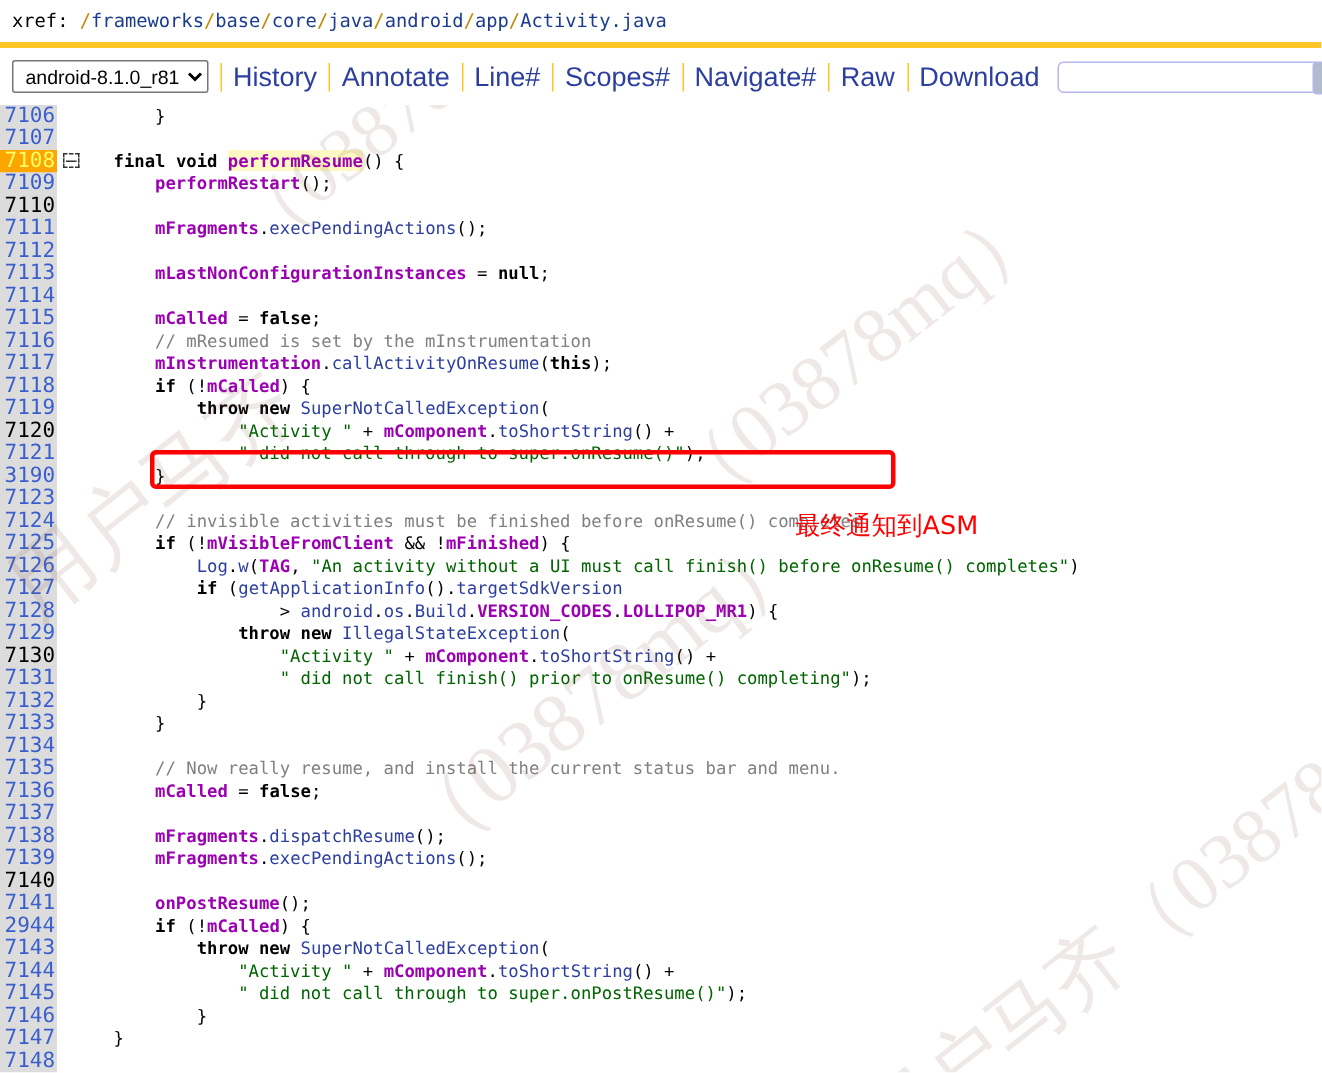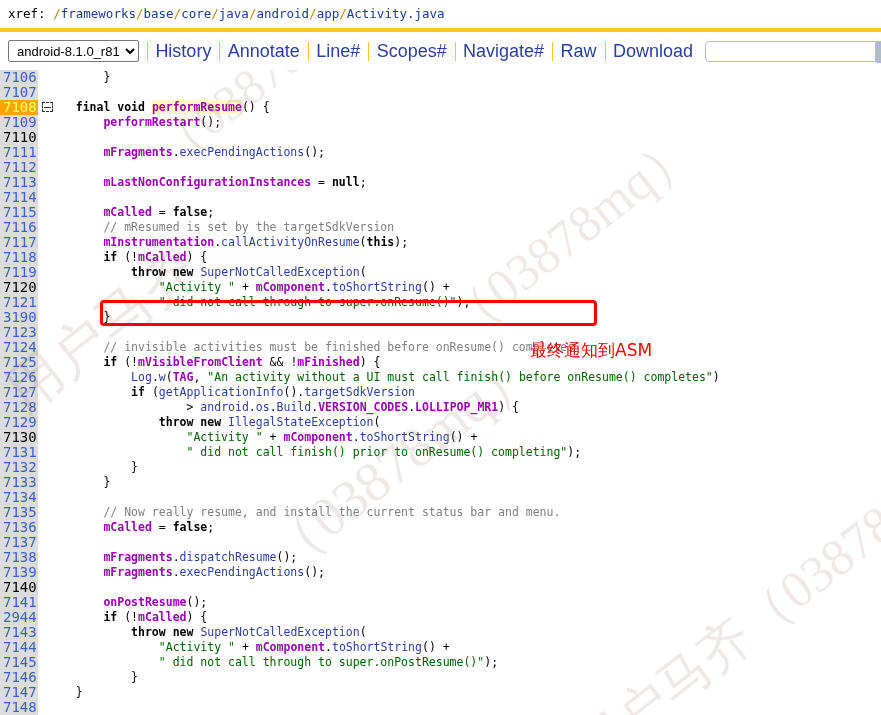--- a/index.html
+++ b/index.html
@@ -131,21 +131,21 @@
       <div class="row"><a class="ln">7106</a><span class="src">        <span class="p">}</span></span></div>
       <div class="row"><a class="ln">7107</a><span class="src"></span></div>
       <div class="row"><a class="ln cur">7108</a><span class="fold"></span><span class="src">    <span class="k">final</span> <span class="k">void</span> <span class="hl">performResume</span><span class="p">() {</span></span></div>
       <div class="row"><a class="ln">7109</a><span class="src">        <span class="d">performRestart</span><span class="p">();</span></span></div>
       <div class="row"><a class="ln dec">7110</a><span class="src"></span></div>
       <div class="row"><a class="ln">7111</a><span class="src">        <span class="d">mFragments</span><span class="p">.</span><span class="m">execPendingActions</span><span class="p">();</span></span></div>
       <div class="row"><a class="ln">7112</a><span class="src"></span></div>
       <div class="row"><a class="ln">7113</a><span class="src">        <span class="d">mLastNonConfigurationInstances</span> <span class="p">=</span> <span class="k">null</span><span class="p">;</span></span></div>
       <div class="row"><a class="ln">7114</a><span class="src"></span></div>
       <div class="row"><a class="ln">7115</a><span class="src">        <span class="d">mCalled</span> <span class="p">=</span> <span class="k">false</span><span class="p">;</span></span></div>
-      <div class="row"><a class="ln">7116</a><span class="src">        <span class="c">// mResumed is set by the targetSdkVersion</span></span></div>
+      <div class="row"><a class="ln">7116</a><span class="src">        <span class="c">// mResumed is set by the mInstrumentation</span></span></div>
       <div class="row"><a class="ln">7117</a><span class="src">        <span class="d">mInstrumentation</span><span class="p">.</span><span class="m">callActivityOnResume</span><span class="p">(</span><span class="k">this</span><span class="p">);</span></span></div>
       <div class="row"><a class="ln">7118</a><span class="src">        <span class="k">if</span> <span class="p">(!</span><span class="d">mCalled</span><span class="p">) {</span></span></div>
       <div class="row"><a class="ln">7119</a><span class="src">            <span class="k">throw</span> <span class="k">new</span> <span class="m">SuperNotCalledException</span><span class="p">(</span></span></div>
       <div class="row"><a class="ln dec">7120</a><span class="src">                <span class="s">"Activity "</span> <span class="p">+</span> <span class="d">mComponent</span><span class="p">.</span><span class="m">toShortString</span><span class="p">() +</span></span></div>
       <div class="row"><a class="ln">7121</a><span class="src">                <span class="s">" did not call through to super.onResume()"</span><span class="p">);</span></span></div>
       <div class="row"><a class="ln">3190</a><span class="src">        <span class="p">}</span></span></div>
       <div class="row"><a class="ln">7123</a><span class="src"></span></div>
       <div class="row"><a class="ln">7124</a><span class="src">        <span class="c">// invisible activities must be finished before onResume() completes</span></span></div>
       <div class="row"><a class="ln">7125</a><span class="src">        <span class="k">if</span> <span class="p">(!</span><span class="d">mVisibleFromClient</span> <span class="p">&amp;&amp; !</span><span class="d">mFinished</span><span class="p">) {</span></span></div>
       <div class="row"><a class="ln">7126</a><span class="src">            <span class="m">Log</span><span class="p">.</span><span class="m">w</span><span class="p">(</span><span class="d">TAG</span><span class="p">,</span> <span class="s">"An activity without a UI must call finish() before onResume() completes"</span><span class="p">)</span></span></div>

